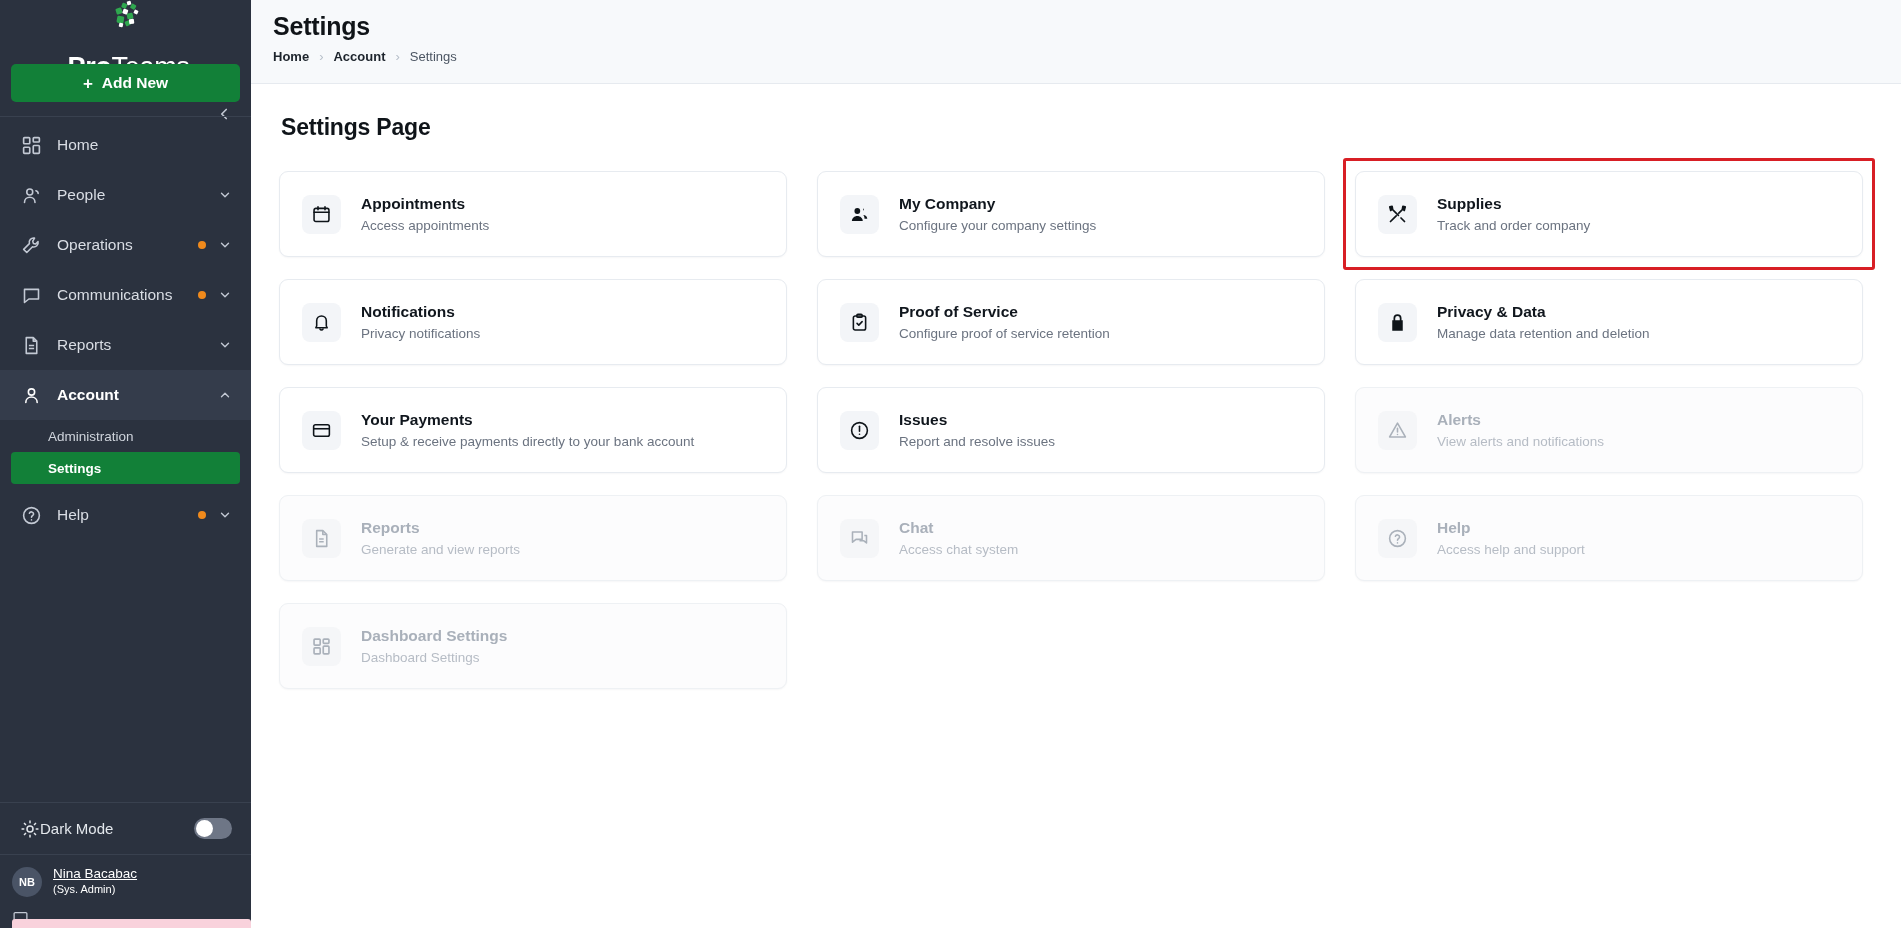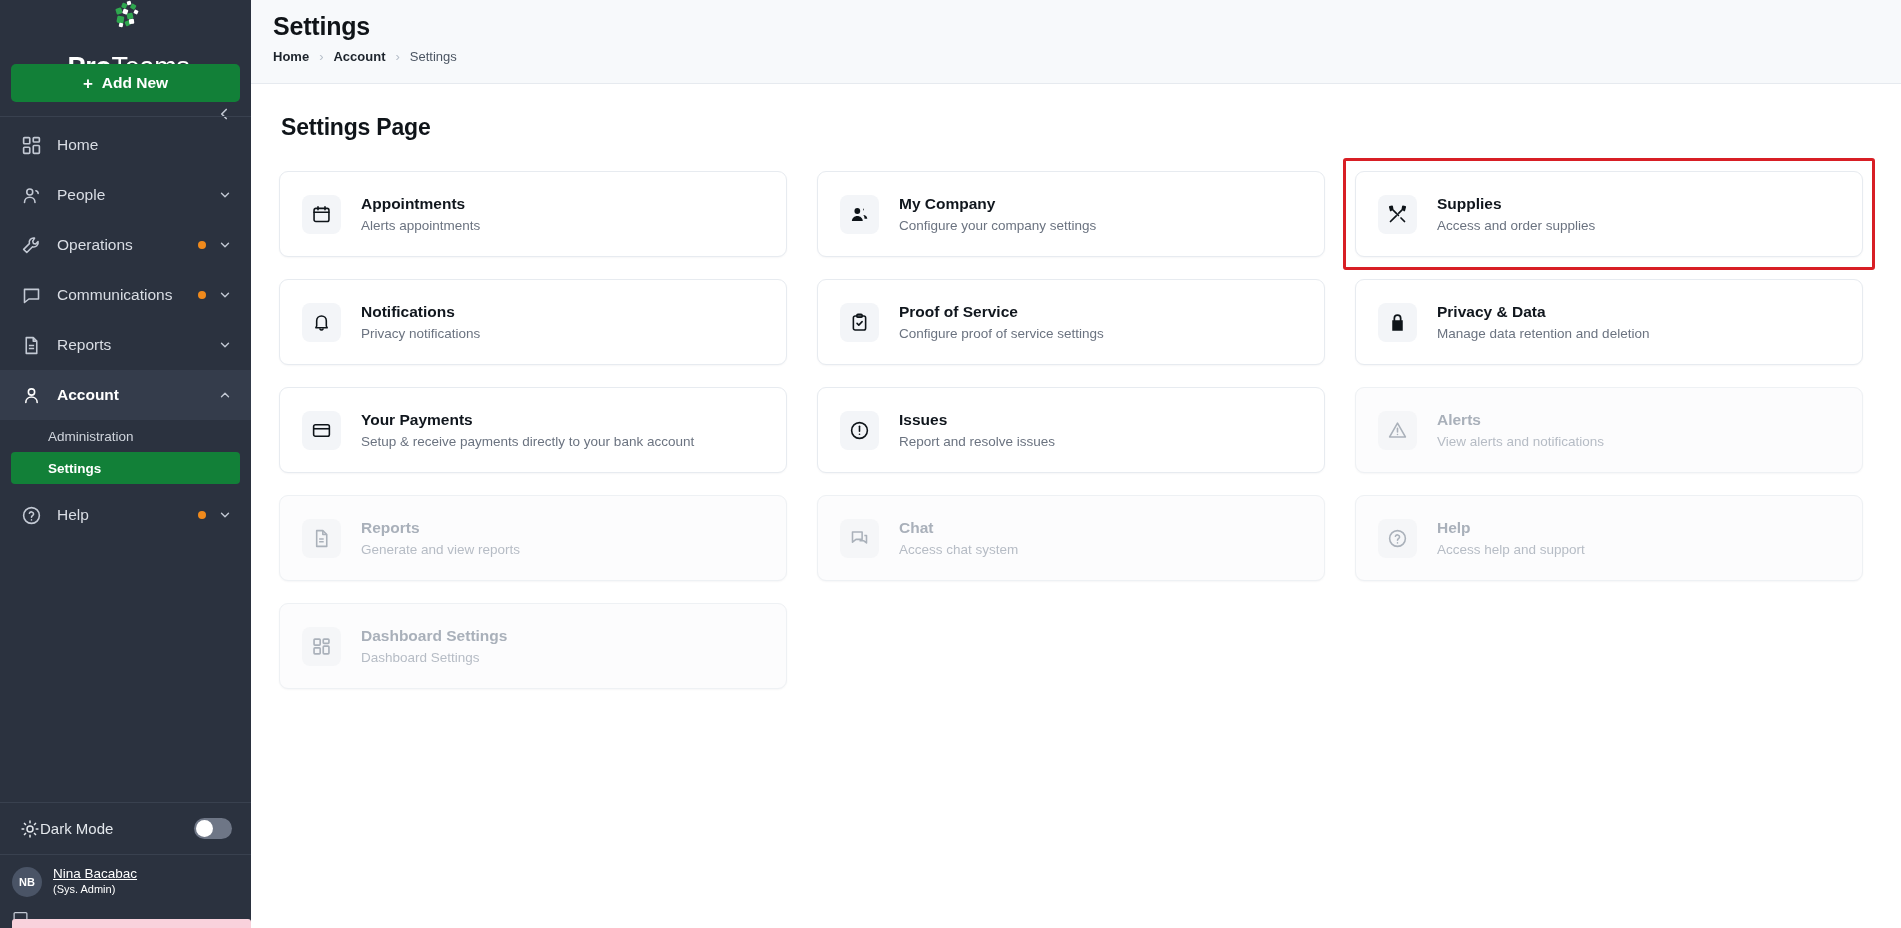--- a/index.html
+++ b/index.html
@@ -357,21 +357,21 @@
         <div class="card-wrap">
           <div class="card">
             <span class="card-icon">
               <svg viewBox="0 0 24 24" width="21" height="21" fill="none" stroke="currentColor" stroke-width="1.8" stroke-linecap="round">
                   <rect x="3.5" y="5" width="17" height="15" rx="2"></rect>
                   <path d="M3.5 9.5h17M8 3.2v3.4M16 3.2v3.4"></path>
                 </svg>
             </span>
             <span class="card-text">
               <span class="card-title">Appointments</span>
-              <span class="card-sub">Alerts appointments</span>
+              <span class="card-sub">Access appointments</span>
             </span>
           </div>
         </div>
 
         <div class="card-wrap">
           <div class="card">
             <span class="card-icon">
               <svg viewBox="0 0 24 24" width="21" height="21" fill="currentColor">
                   <circle cx="9.5" cy="8" r="3.3"></circle>
                   <path d="M3.3 19.5c0-3.4 2.8-5.9 6.2-5.9s6.2 2.5 6.2 5.9z"></path>
@@ -389,21 +389,21 @@
           <div class="card">
             <span class="card-icon">
               <svg viewBox="0 0 24 24" width="21" height="21" fill="none" stroke="currentColor" stroke-width="2" stroke-linecap="round" stroke-linejoin="round">
                   <path d="M4 4l9 9M20 4l-6.5 6.5M4 20l6.5-6.5M20 20l-4-4"></path>
                   <path d="M3.2 3.2l2.6-.4.5 2.6-2 2z" fill="currentColor"></path>
                   <path d="M20.8 3.2l-2.6-.4-.5 2.6 2 2z" fill="currentColor"></path>
                 </svg>
             </span>
             <span class="card-text">
               <span class="card-title">Supplies</span>
-              <span class="card-sub">Access and order supplies</span>
+              <span class="card-sub">Track and order company</span>
             </span>
           </div>
         </div>
 
         <div class="card-wrap">
           <div class="card">
             <span class="card-icon">
               <svg viewBox="0 0 24 24" width="21" height="21" fill="none" stroke="currentColor" stroke-width="1.8" stroke-linecap="round" stroke-linejoin="round">
                   <path d="M6.5 16V10a5.5 5.5 0 0 1 11 0v6l1 2H5.5z"></path>
                   <path d="M10.3 19.5a1.9 1.9 0 0 0 3.4 0"></path>
@@ -420,21 +420,21 @@
           <div class="card">
             <span class="card-icon">
               <svg viewBox="0 0 24 24" width="21" height="21" fill="none" stroke="currentColor" stroke-width="1.8" stroke-linecap="round" stroke-linejoin="round">
                   <rect x="5" y="4.5" width="14" height="16" rx="2"></rect>
                   <rect x="9" y="2.5" width="6" height="3.5" rx="1.2"></rect>
                   <polyline points="9.2 13 11.2 15 15 11"></polyline>
                 </svg>
             </span>
             <span class="card-text">
               <span class="card-title">Proof of Service</span>
-              <span class="card-sub">Configure proof of service settings</span>
+              <span class="card-sub">Configure proof of service retention</span>
             </span>
           </div>
         </div>
 
         <div class="card-wrap">
           <div class="card">
             <span class="card-icon">
               <svg viewBox="0 0 24 24" width="21" height="21" fill="currentColor">
                   <path d="M12 2.6A4.6 4.6 0 0 0 7.4 7.2V9.5H6v11.9h12V9.5h-1.4V7.2A4.6 4.6 0 0 0 12 2.6zm0 2a2.6 2.6 0 0 1 2.6 2.6V9.5H9.4V7.2A2.6 2.6 0 0 1 12 4.6z"></path>
                 </svg>

